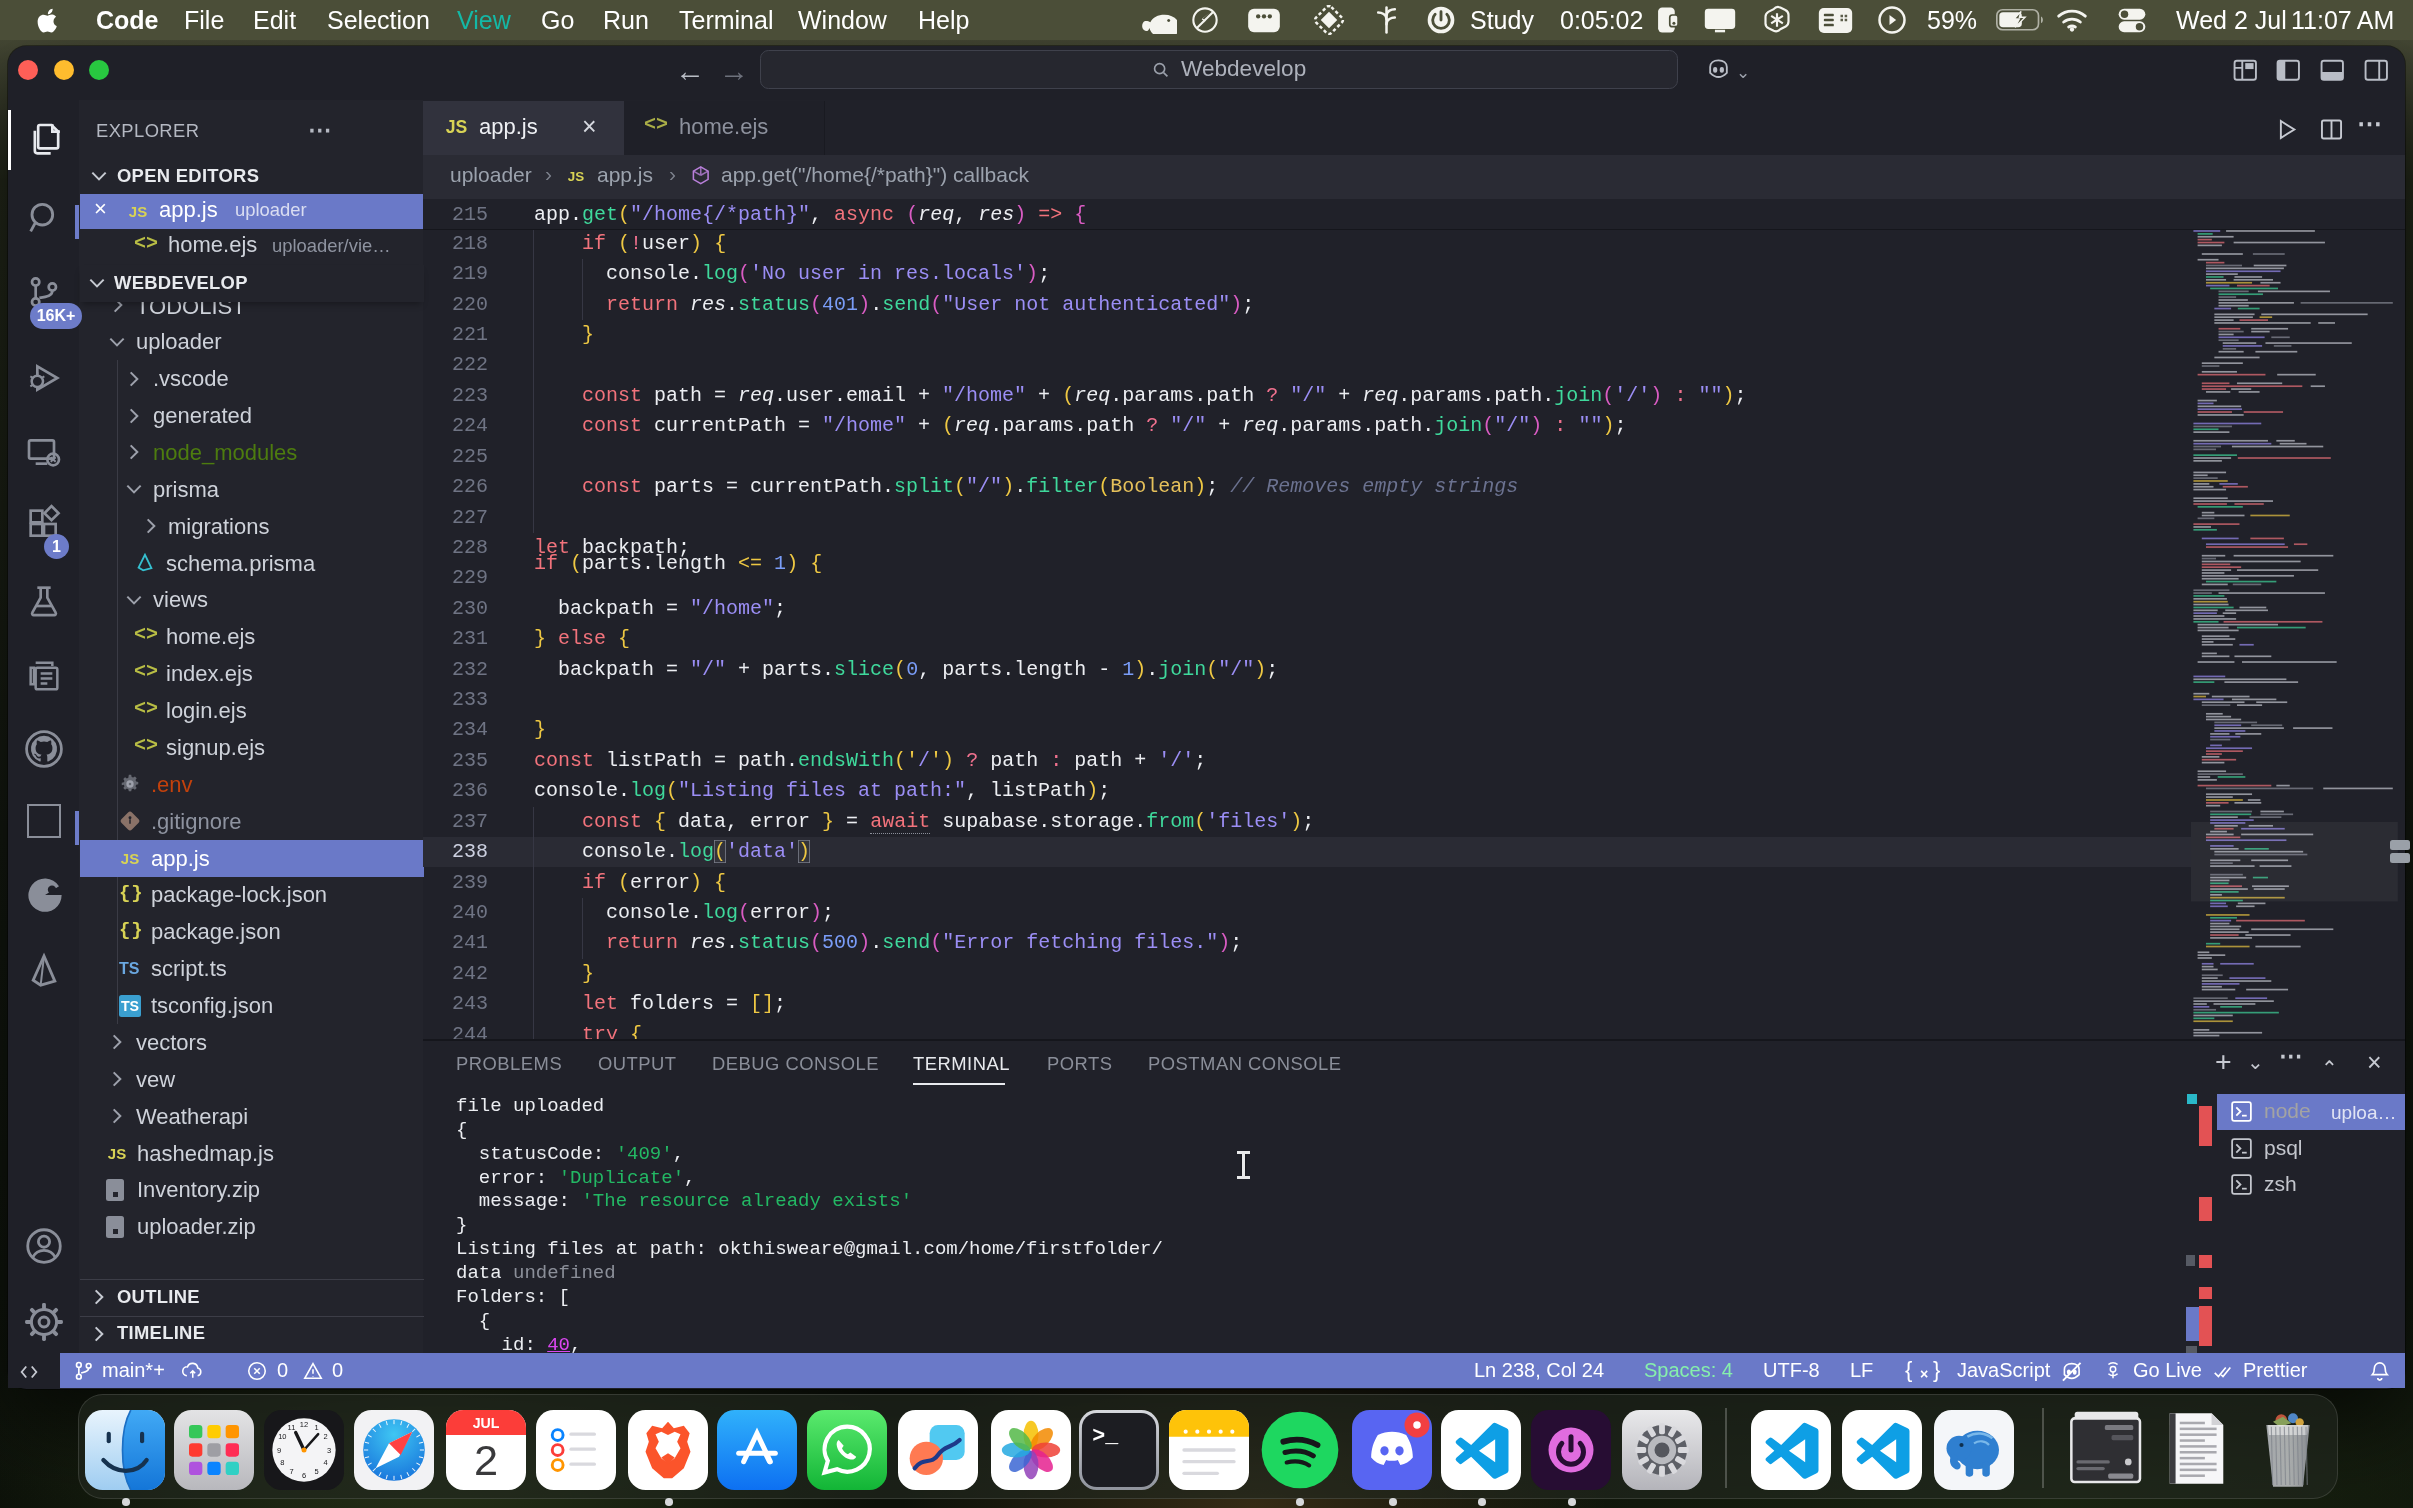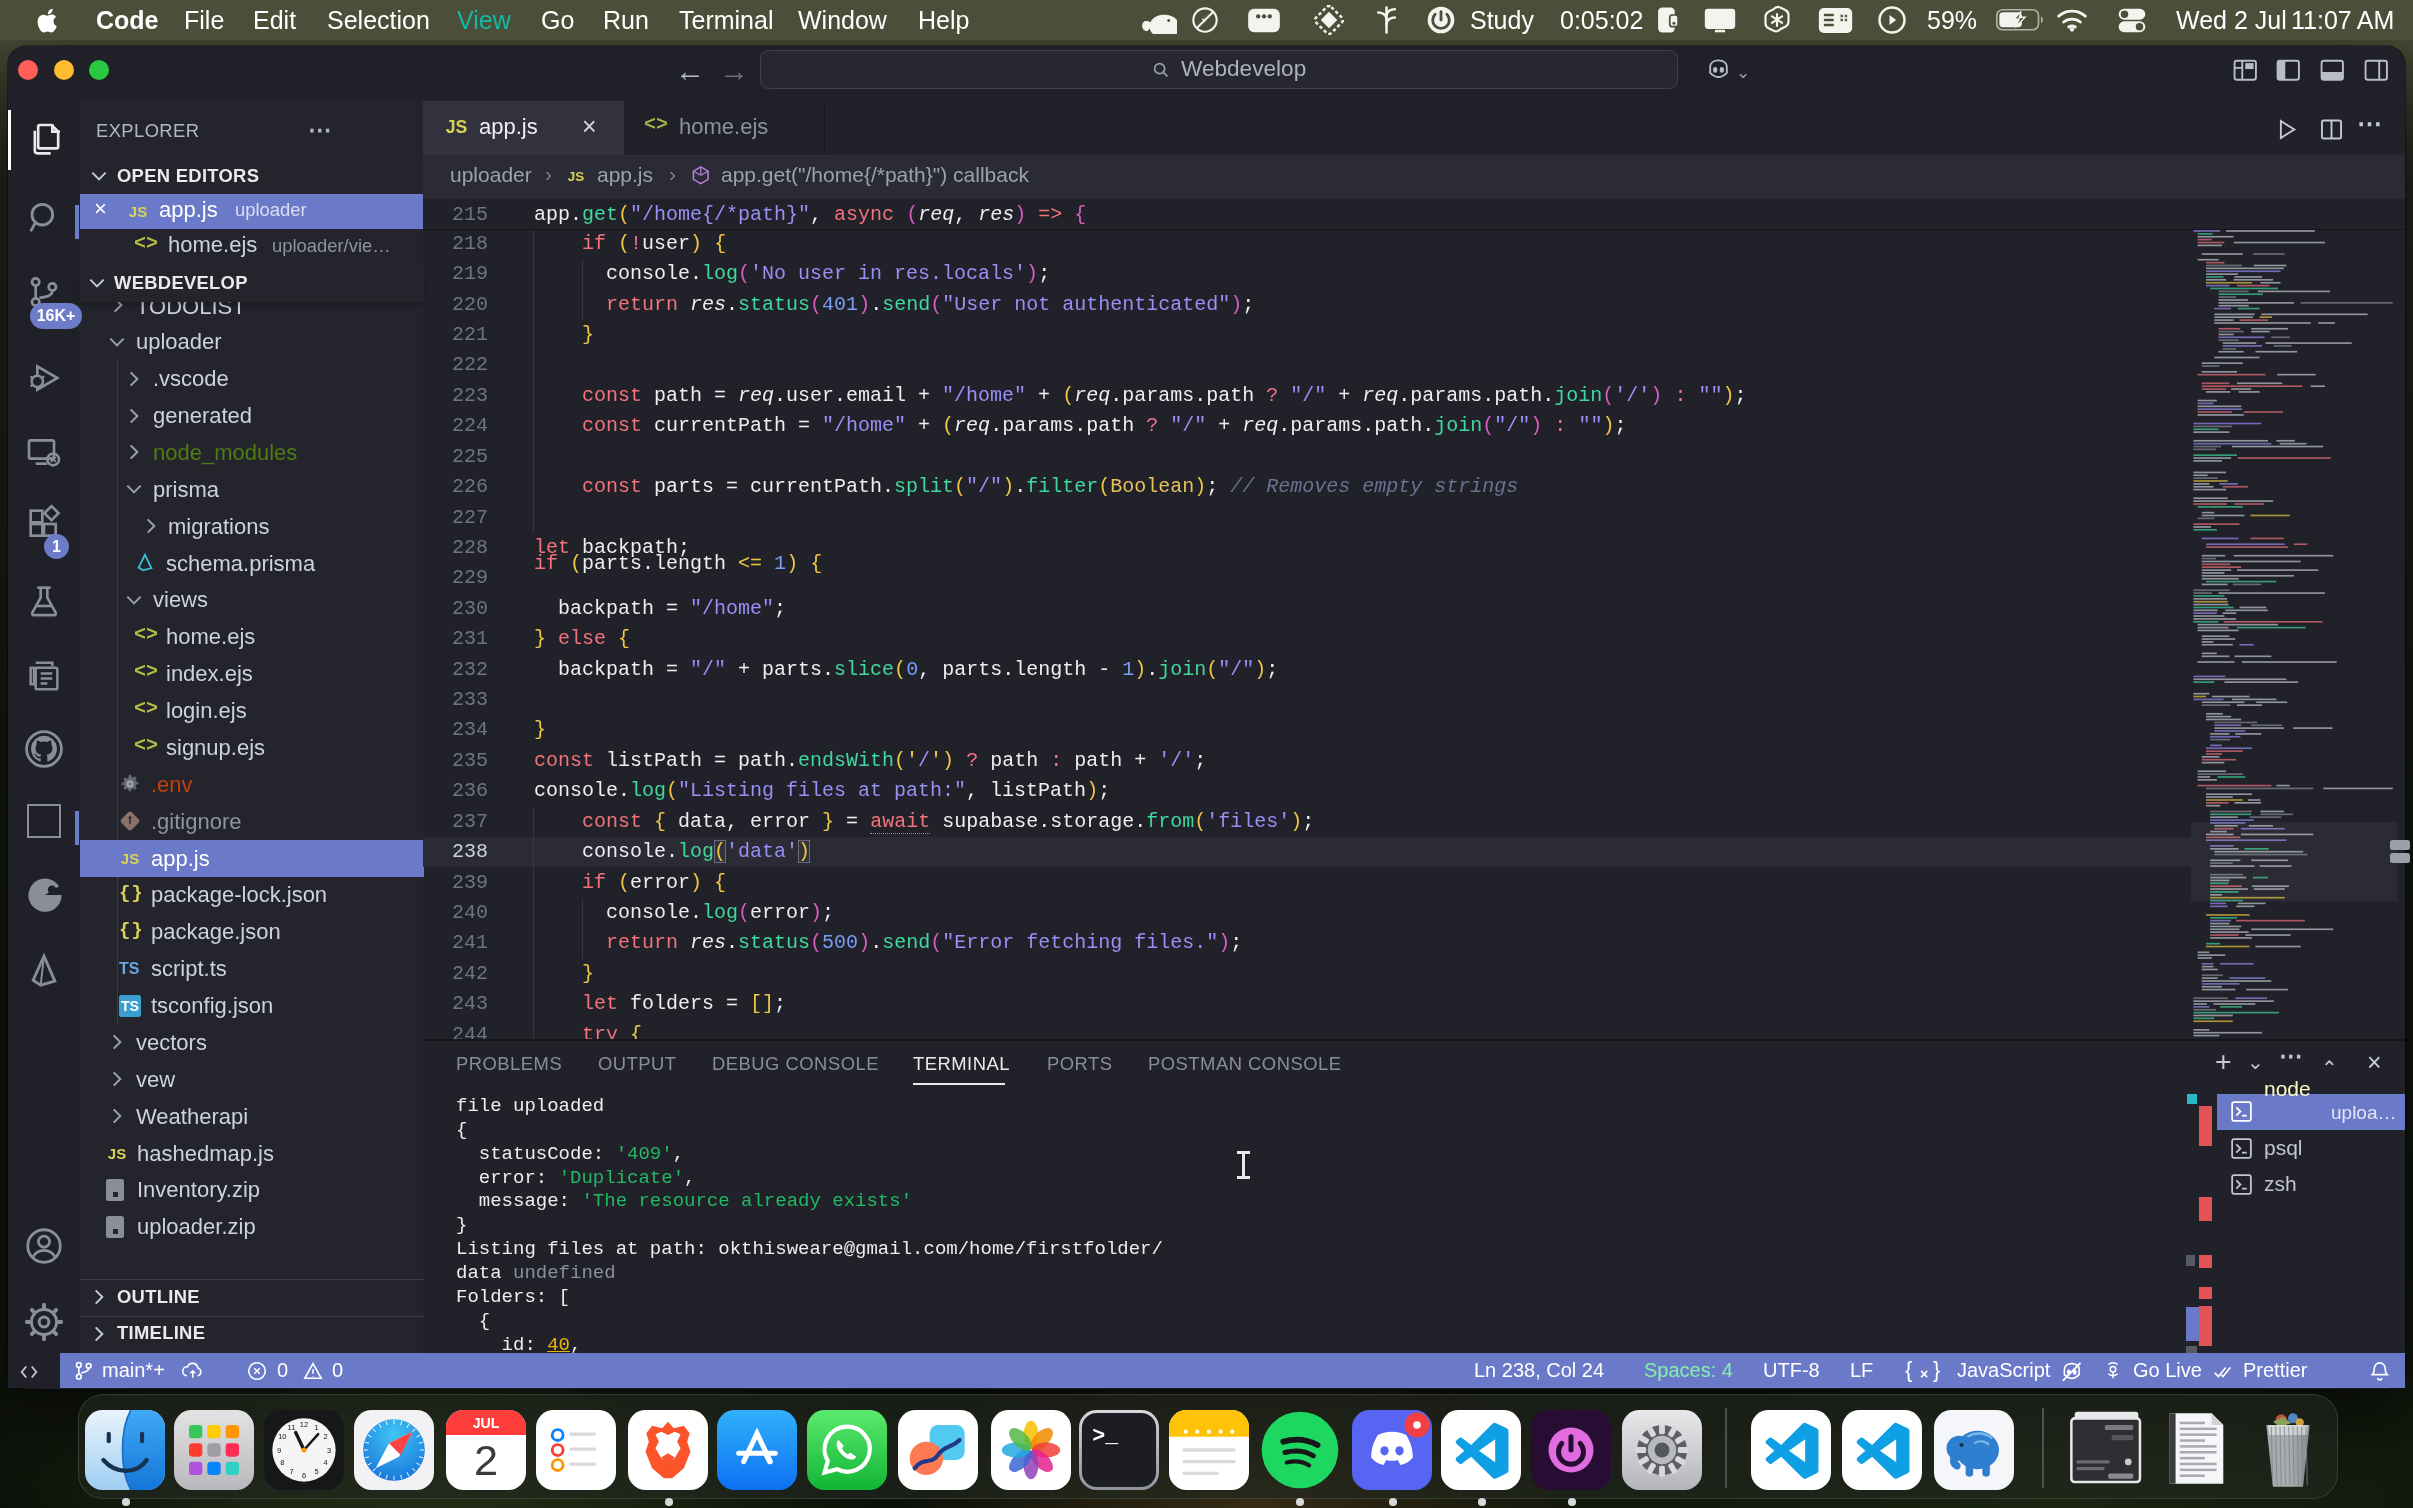--- a/index.html
+++ b/index.html
@@ -27,21 +27,21 @@
 .cl-band { position:absolute; left:423px; width:1768px; height:30px; background:#2a2b34; }
 .iguide { position:absolute; width:0.8px; background:#363744; }
 .iguide2 { position:absolute; width:0.8px; background:#3a3b45; }
 .t-w { color:#eceef2; } .t-s { color:#f2737c; } .t-g { color:#3fd99c; }
 .t-p { color:#9b8ef5; } .t-b { color:#7a9df8; } .t-y { color:#eec843; }
 .t-o { color:#d95cc3; } .t-m { color:#f0718e; } .t-cl { color:#e5c05b; }
 .t-c { color:#6b7290; font-style:italic; }
 .t-i { color:#eceef2; font-style:italic; }
 .t-aw { color:#f2737c; border-bottom:1.7px dotted #8a8e99; }
 .t-bx { color:#eec843; box-shadow:inset 0 0 0 0.8px #7a7d8a; background:rgba(255,255,255,0.04); }
-.t-tg { color:#23b864; } .t-tdim { color:#8b8f99; } .t-tb { color:#eab308;text-decoration:underline; }
+.t-tg { color:#23b864; } .t-tdim { color:#8b8f99; } .t-tb { color:#d946ef;text-decoration:underline; }
 </style></head>
 <body>
 <div id="wall"></div>
 <div id="window">
   <div id="sidebar"></div>
   <div id="editor"></div>
   <div id="panel"></div>
 </div>
 <div id="overlay" class="abs" style="left:0;top:0;width:2413px;height:1508px">
 <div class="abs" style="left:18.4px;top:60px;width:20px;height:20px;border-radius:50%;background:#ff5f57"></div>
@@ -723,21 +723,21 @@
     <div class="abs tline" style="left:456px;top:1333px"><span class="t-w">&nbsp;&nbsp;&nbsp;&nbsp;id:&nbsp;</span><span class="t-tb">40</span><span class="t-w">,</span></div>
     <div class="abs" style="left:1242px;top:1152px;width:2.5px;height:25px;background:#e8e9ea;box-shadow:0 0 1.7px #000"></div>
     <div class="abs" style="left:1237px;top:1151px;width:12.6px;height:2.5px;background:#e8e9ea"></div>
     <div class="abs" style="left:1237px;top:1176px;width:12.6px;height:2.5px;background:#e8e9ea"></div>
     <div class="abs" style="left:2217px;top:1094px;width:188px;height:36px;background:#6a79c8"></div>
     <svg class="abs" style="left:2229px;top:1099px" width="25" height="25" viewBox="0 0 24 24">
       <rect x="3" y="3" width="18" height="18" rx="2" fill="none" stroke="#ffffff" stroke-width="1.7"></rect>
       <path d="M7 8l4 4-4 4" fill="none" stroke="#ffffff" stroke-width="1.7"></path>
       <path d="M12.5 16H17" stroke="#ffffff" stroke-width="1.7"></path>
     </svg>
-    <div class="abs" style="left:2264px;top:1077px;font:21px 'Liberation Sans';color:#fef9c3">node</div>
+    <div class="abs" style="left:2264px;top:1099px;font:21px 'Liberation Sans';color:#a3a3a3">node</div>
     <div class="abs" style="left:2331px;top:1102px;font:19px 'Liberation Sans';color:rgba(255,255,255,0.8)">uploa…</div>
     <svg class="abs" style="left:2229px;top:1136px" width="25" height="25" viewBox="0 0 24 24">
       <rect x="3" y="3" width="18" height="18" rx="2" fill="none" stroke="#c3c6cd" stroke-width="1.7"></rect>
       <path d="M7 8l4 4-4 4" fill="none" stroke="#c3c6cd" stroke-width="1.7"></path>
       <path d="M12.5 16H17" stroke="#c3c6cd" stroke-width="1.7"></path>
     </svg>
     <div class="abs" style="left:2264px;top:1136px;font:21px 'Liberation Sans';color:#c3c6cd">psql</div>
     <svg class="abs" style="left:2229px;top:1172px" width="25" height="25" viewBox="0 0 24 24">
       <rect x="3" y="3" width="18" height="18" rx="2" fill="none" stroke="#c3c6cd" stroke-width="1.7"></rect>
       <path d="M7 8l4 4-4 4" fill="none" stroke="#c3c6cd" stroke-width="1.7"></path>

